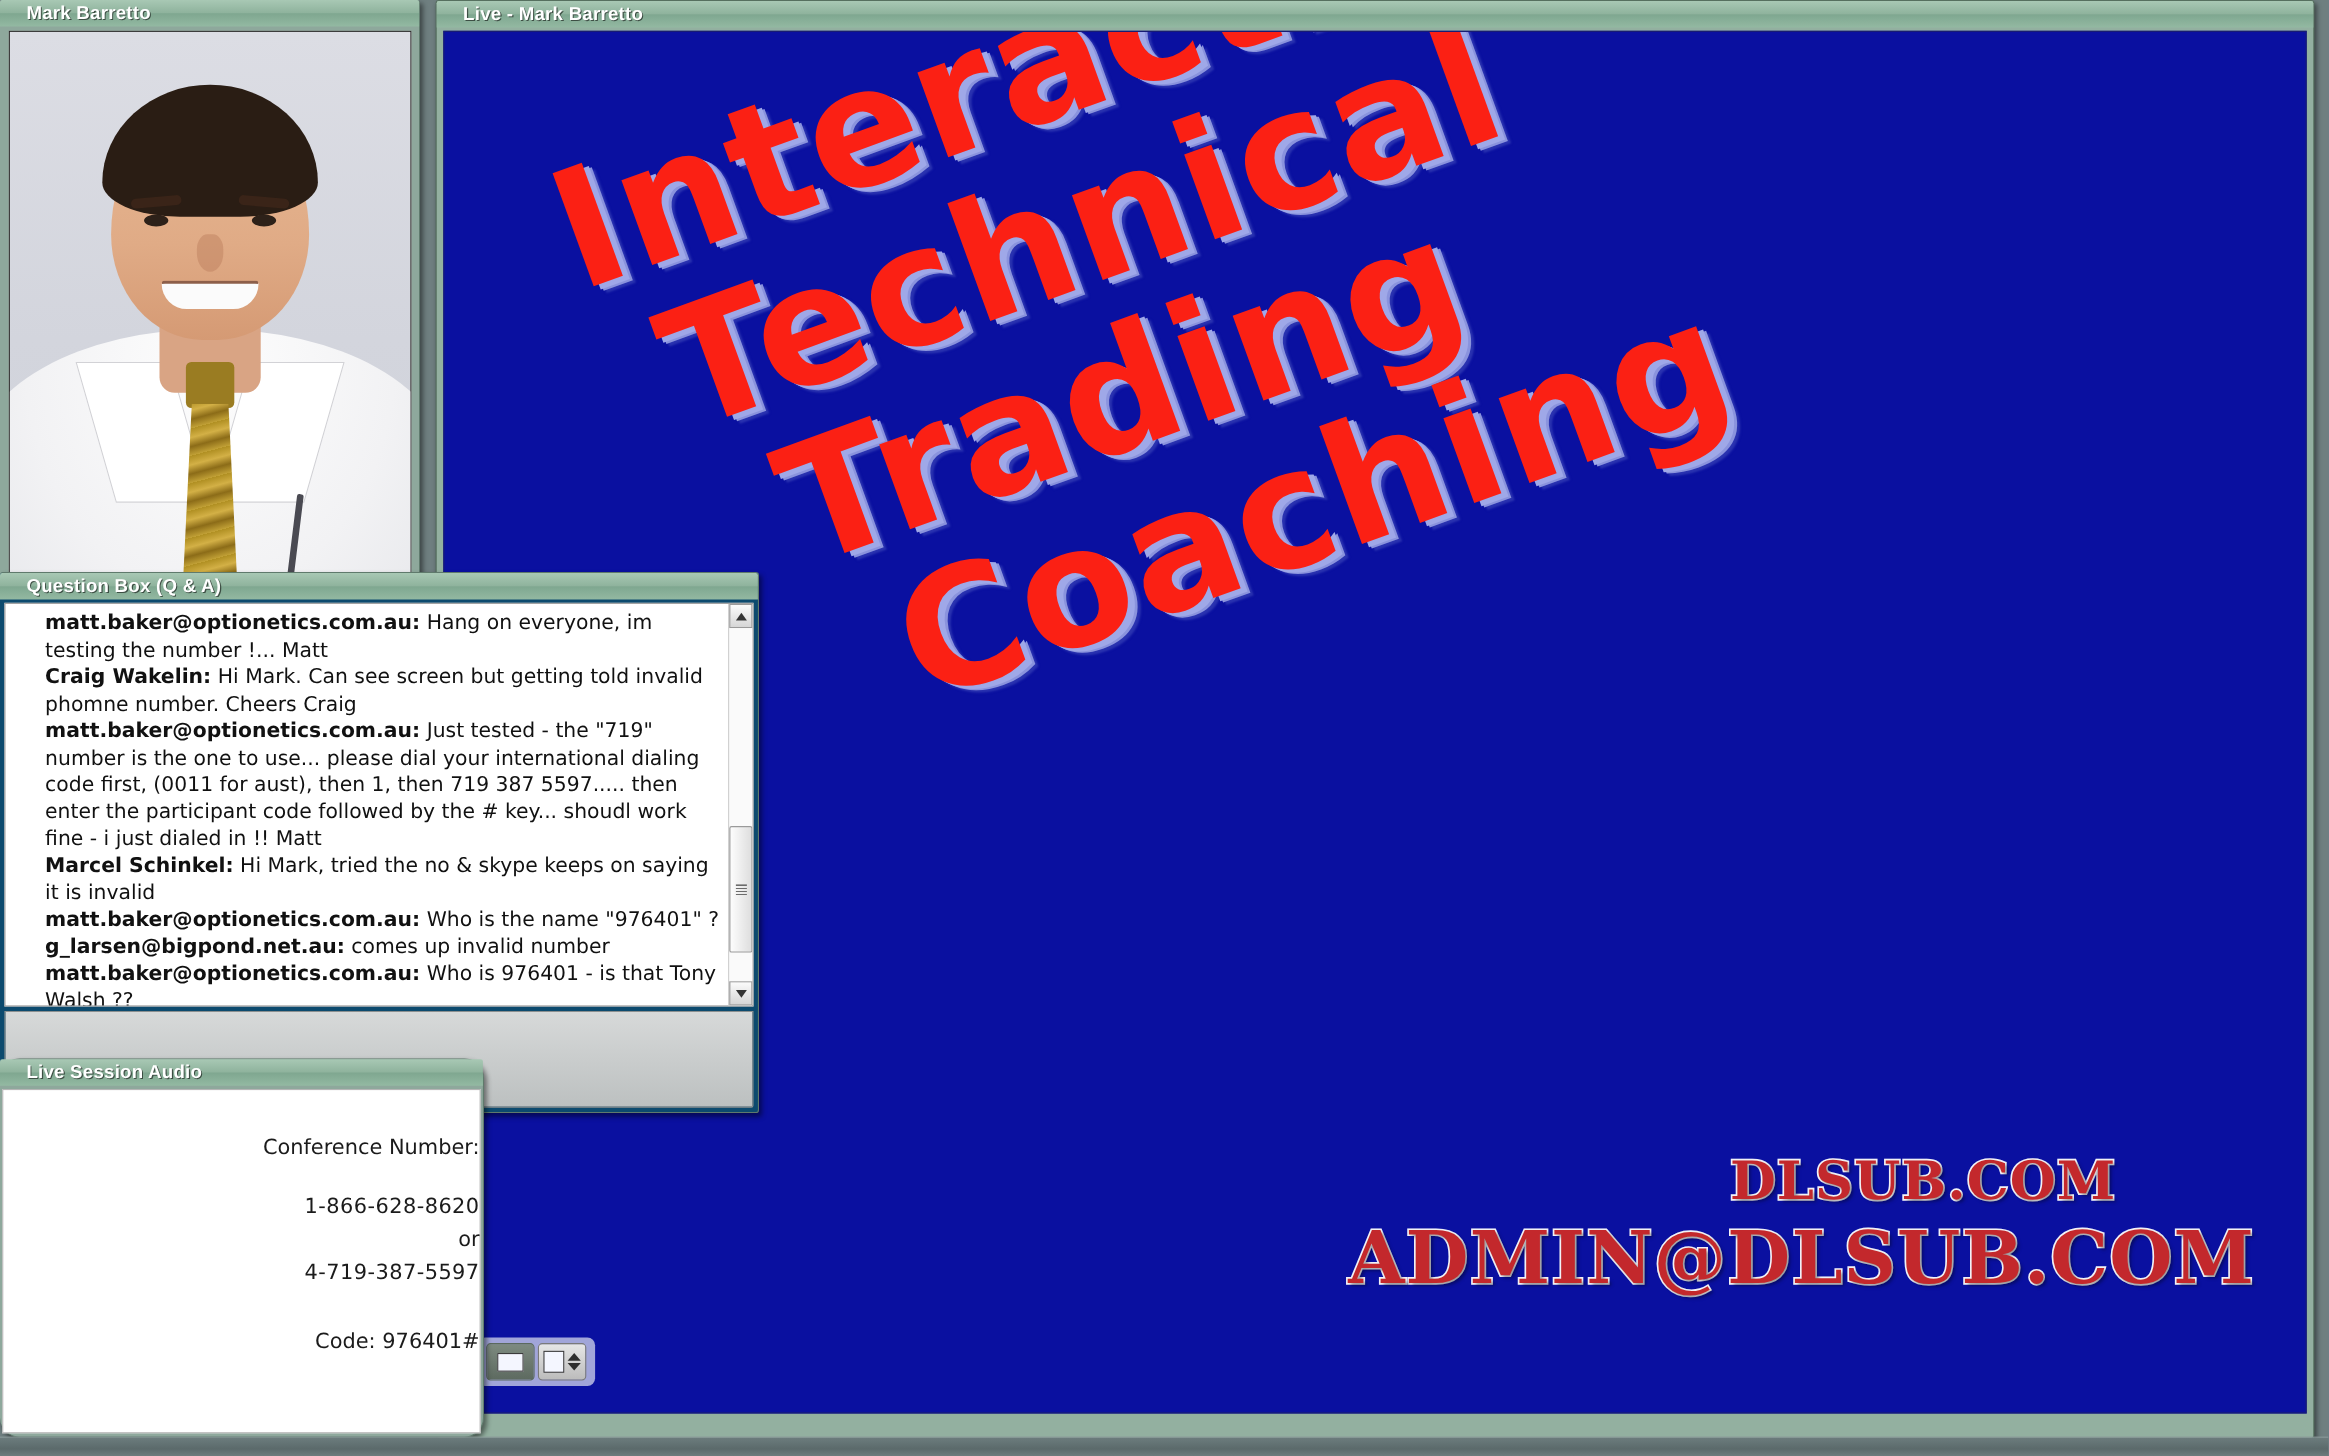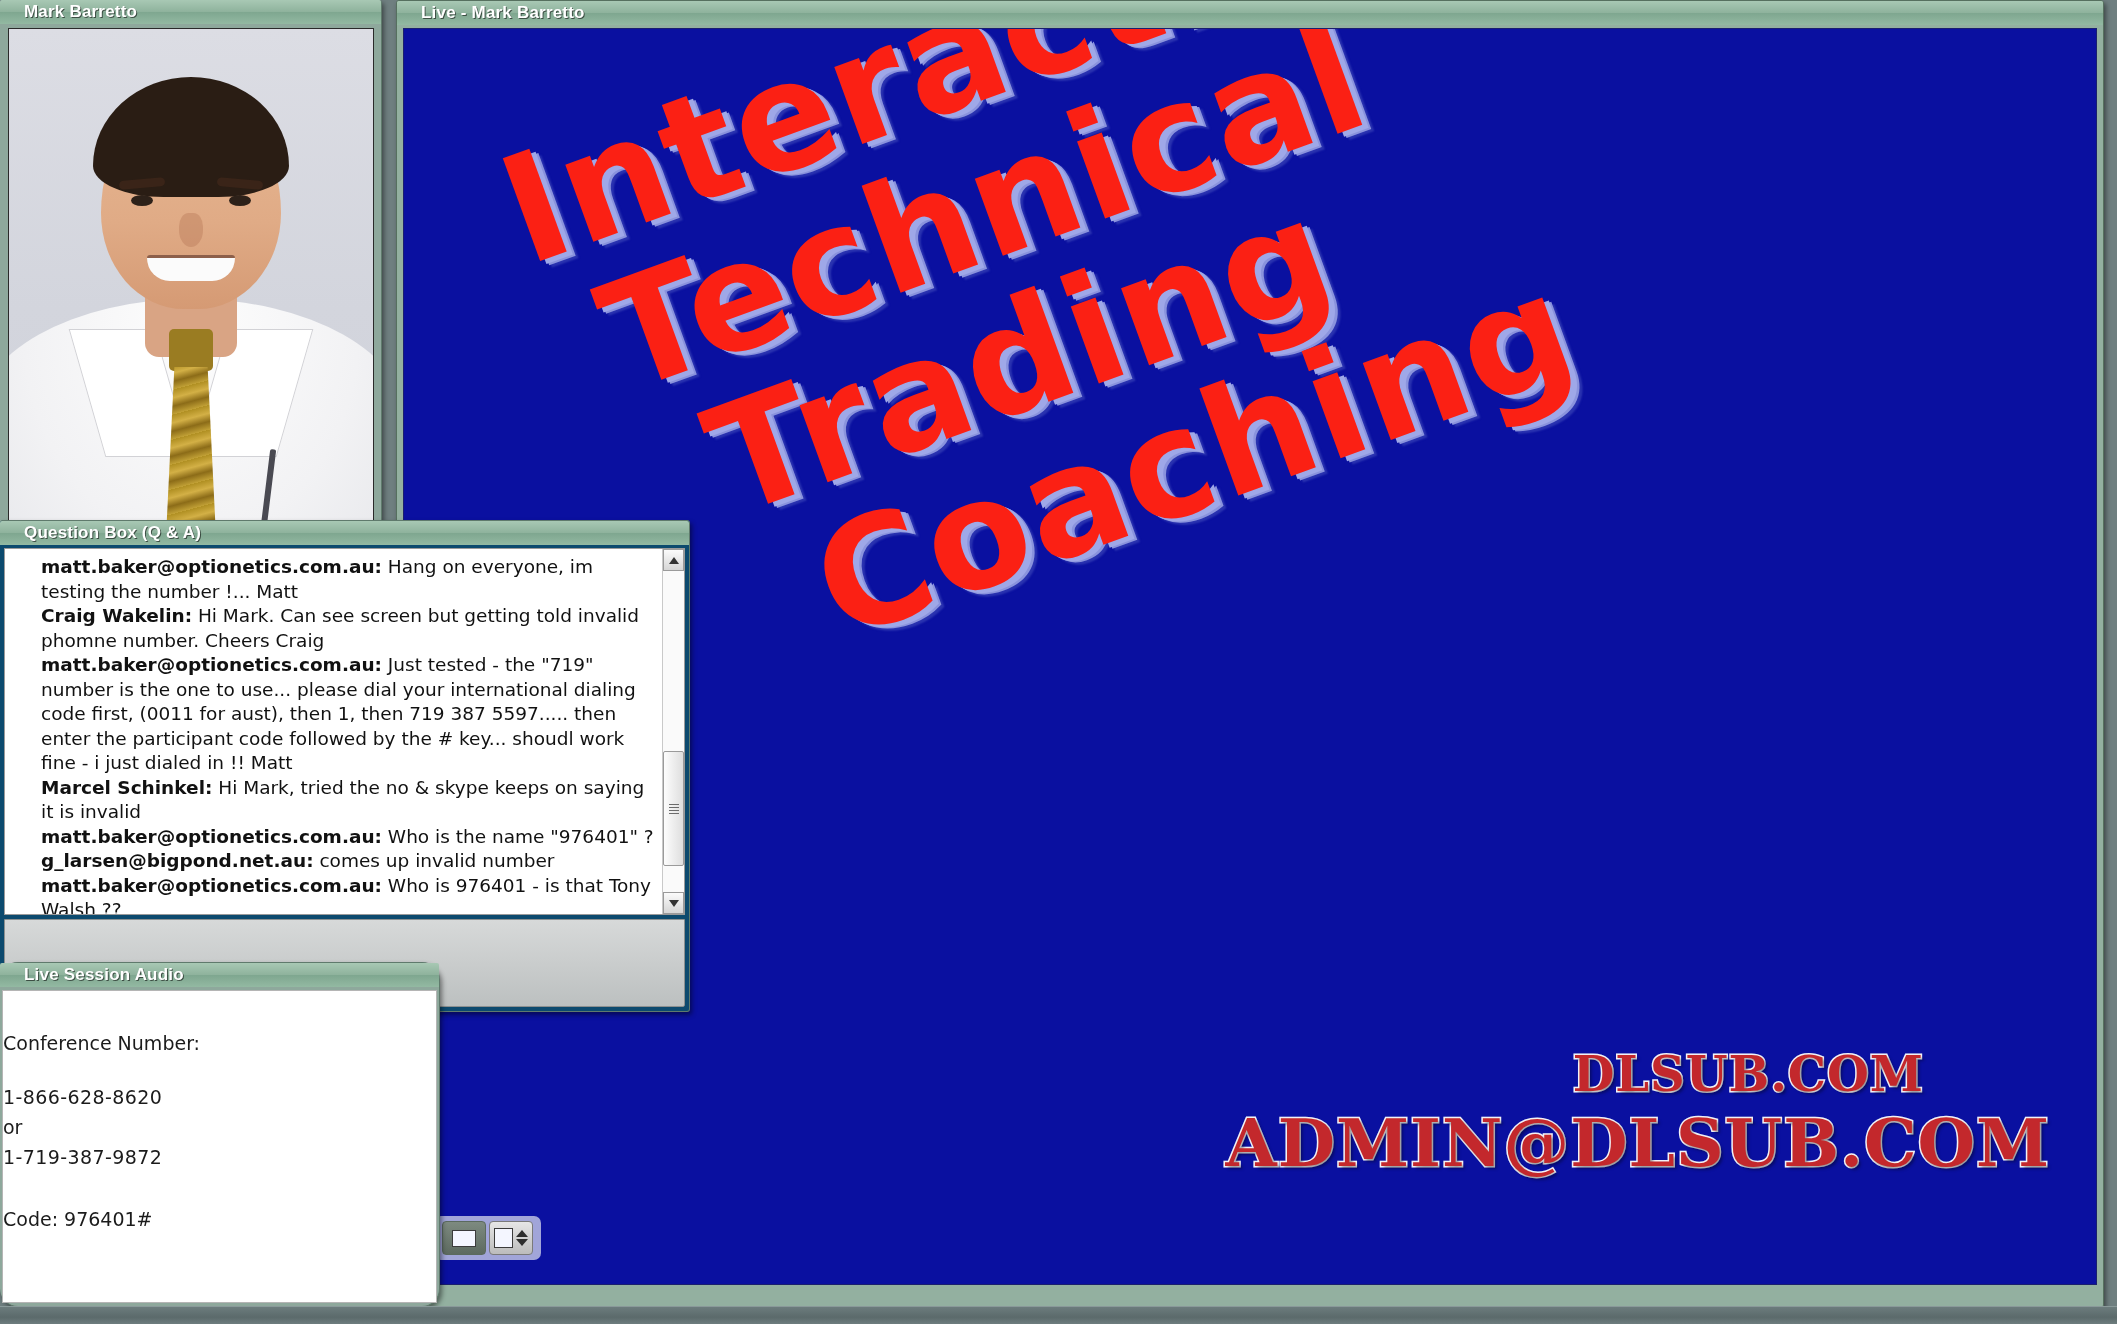--- a/index.html
+++ b/index.html
@@ -296,21 +296,21 @@
     background: #8ea89c;
     border-left: none;
     border-radius: 18px;
   }
   #audio-body {
     position: absolute;
     left: 2px; top: 27px; right: 2px; bottom: 3px;
     background: #ffffff;
     border: 1px solid #b5b5b5;
     padding-top: 38px;
-    text-align: left;
+    text-align: right;
     font-family: "DejaVu Sans", sans-serif;
     font-size: 19px;
     color: #1b1b1b;
     line-height: 28px;
   }
   .aud-label { margin-bottom: 26px; }
   .aud-num { letter-spacing: .4px; }
   .aud-or  { margin: 2px 0; }
   .aud-code { margin-top: 34px; }
 
@@ -414,20 +414,20 @@
 
     <div id="qbox-footer"></div>
   </div>
 
   <div class="panel" id="audio-panel">
     <div class="panel-title">Live Session Audio</div>
     <div id="audio-body">
       <div class="aud-label">Conference Number:</div>
       <div class="aud-num">1-866-628-8620</div>
       <div class="aud-or">or</div>
-      <div class="aud-num">1-719-387-9872</div>
+      <div class="aud-num">4-719-387-5597</div>
       <div class="aud-code">Code: 976401#</div>
     </div>
   </div>
 
   <div id="taskbar"></div>
 
 </div>
 
 </body></html>

